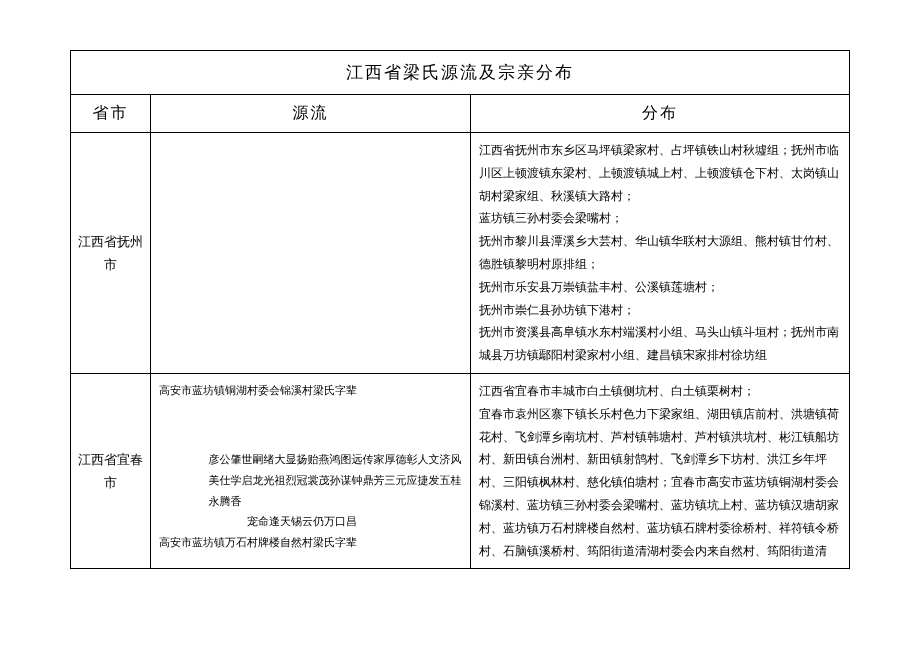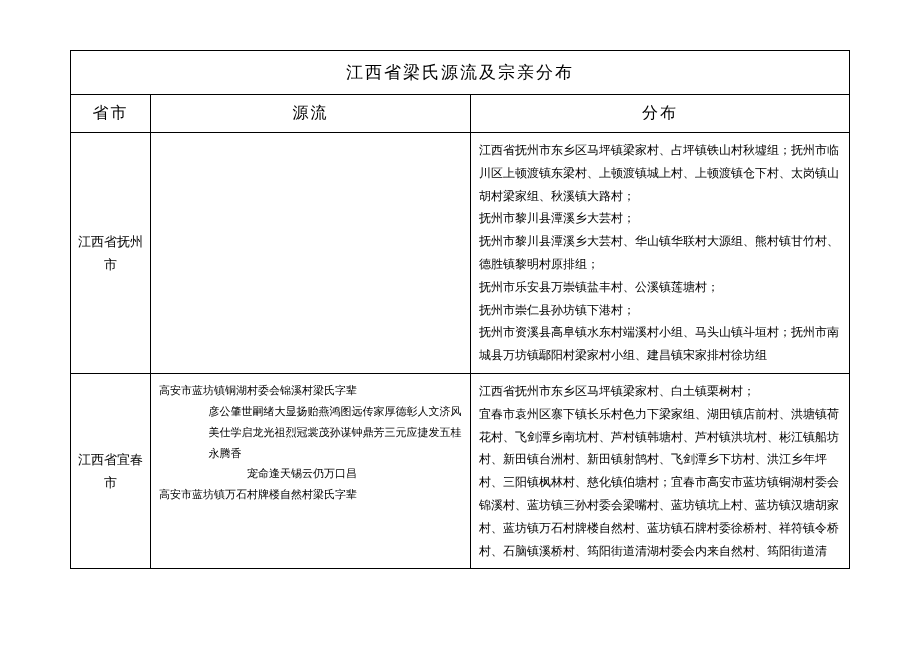--- a/index.html
+++ b/index.html
@@ -65,20 +65,21 @@
     td.dist-cell {
       font-size: 12px;
       line-height: 1.9;
       padding: 6px 8px;
       text-align: left;
       vertical-align: top;
     }
     .indent {
       padding-left: 4.5em;
       display: block;
+      margin-top: 48px;
     }
     .indent2 {
       padding-left: 8em;
       display: block;
       font-family: Liberation Mono, monospace;
     }
     p {
       margin: 0;
     }
   </style>
@@ -98,34 +99,34 @@
   <tr class="header-row">
     <th>省市</th>
     <th>源流</th>
     <th>分布</th>
   </tr>
   <tr>
     <td class="province-cell">江西省抚州市</td>
     <td class="source-cell"></td>
     <td class="dist-cell" id="dist0">
           <p>江西省抚州市东乡区马坪镇梁家村、占坪镇铁山村秋墟组；抚州市临川区上顿渡镇东梁村、上顿渡镇城上村、上顿渡镇仓下村、太岗镇山胡村梁家组、秋溪镇大路村；</p>
-          <p>抚州市黎川县潭溪乡大芸村；</p>
+          <p>蓝坊镇三孙村委会梁嘴村；</p>
           <p>抚州市黎川县潭溪乡大芸村、华山镇华联村大源组、熊村镇甘竹村、德胜镇黎明村原排组；</p>
           <p>抚州市乐安县万崇镇盐丰村、公溪镇莲塘村；</p>
           <p>抚州市崇仁县孙坊镇下港村；</p>
           <p>抚州市资溪县高阜镇水东村端溪村小组、马头山镇斗垣村；抚州市南城县万坊镇鄢阳村梁家村小组、建昌镇宋家排村徐坊组</p>
         </td>
   </tr>
   <tr>
     <td class="province-cell">江西省宜春市</td>
     <td class="source-cell">
       <p>高安市蓝坊镇铜湖村委会锦溪村梁氏字辈</p>
       <p class="indent">彦公肇世嗣绪大显扬贻燕鸿图远传家厚德彰人文济风美仕学启龙光祖烈冠裳茂孙谋钟鼎芳三元应捷发五桂永腾香</p>
       <p class="indent2">宠命逢天锡云仍万口昌</p>
       <p>高安市蓝坊镇万石村牌楼自然村梁氏字辈</p>
     </td>
     <td class="dist-cell" id="dist1">
-          <p>江西省抚州市东乡区马坪镇梁家村、白土镇栗树村；</p>
+          <p>江西省宜春市丰城市白土镇侧坑村、白土镇栗树村；</p>
           <p>宜春市袁州区寨下镇长乐村色力下梁家组、湖田镇店前村、洪塘镇荷花村、飞剑潭乡南坑村、芦村镇韩塘村、芦村镇洪坑村、彬江镇船坊村、新田镇台洲村、新田镇射鹄村、飞剑潭乡下坊村、洪江乡年坪村、三阳镇枫林村、慈化镇伯塘村；宜春市高安市蓝坊镇铜湖村委会锦溪村、蓝坊镇三孙村委会梁嘴村、蓝坊镇坑上村、蓝坊镇汉塘胡家村、蓝坊镇万石村牌楼自然村、蓝坊镇石牌村委徐桥村、祥符镇令桥村、石脑镇溪桥村、筠阳街道清湖村委会内来自然村、筠阳街道清</p>
         </td>
   </tr>
 </tbody>
   </table>
 
 </body></html>

